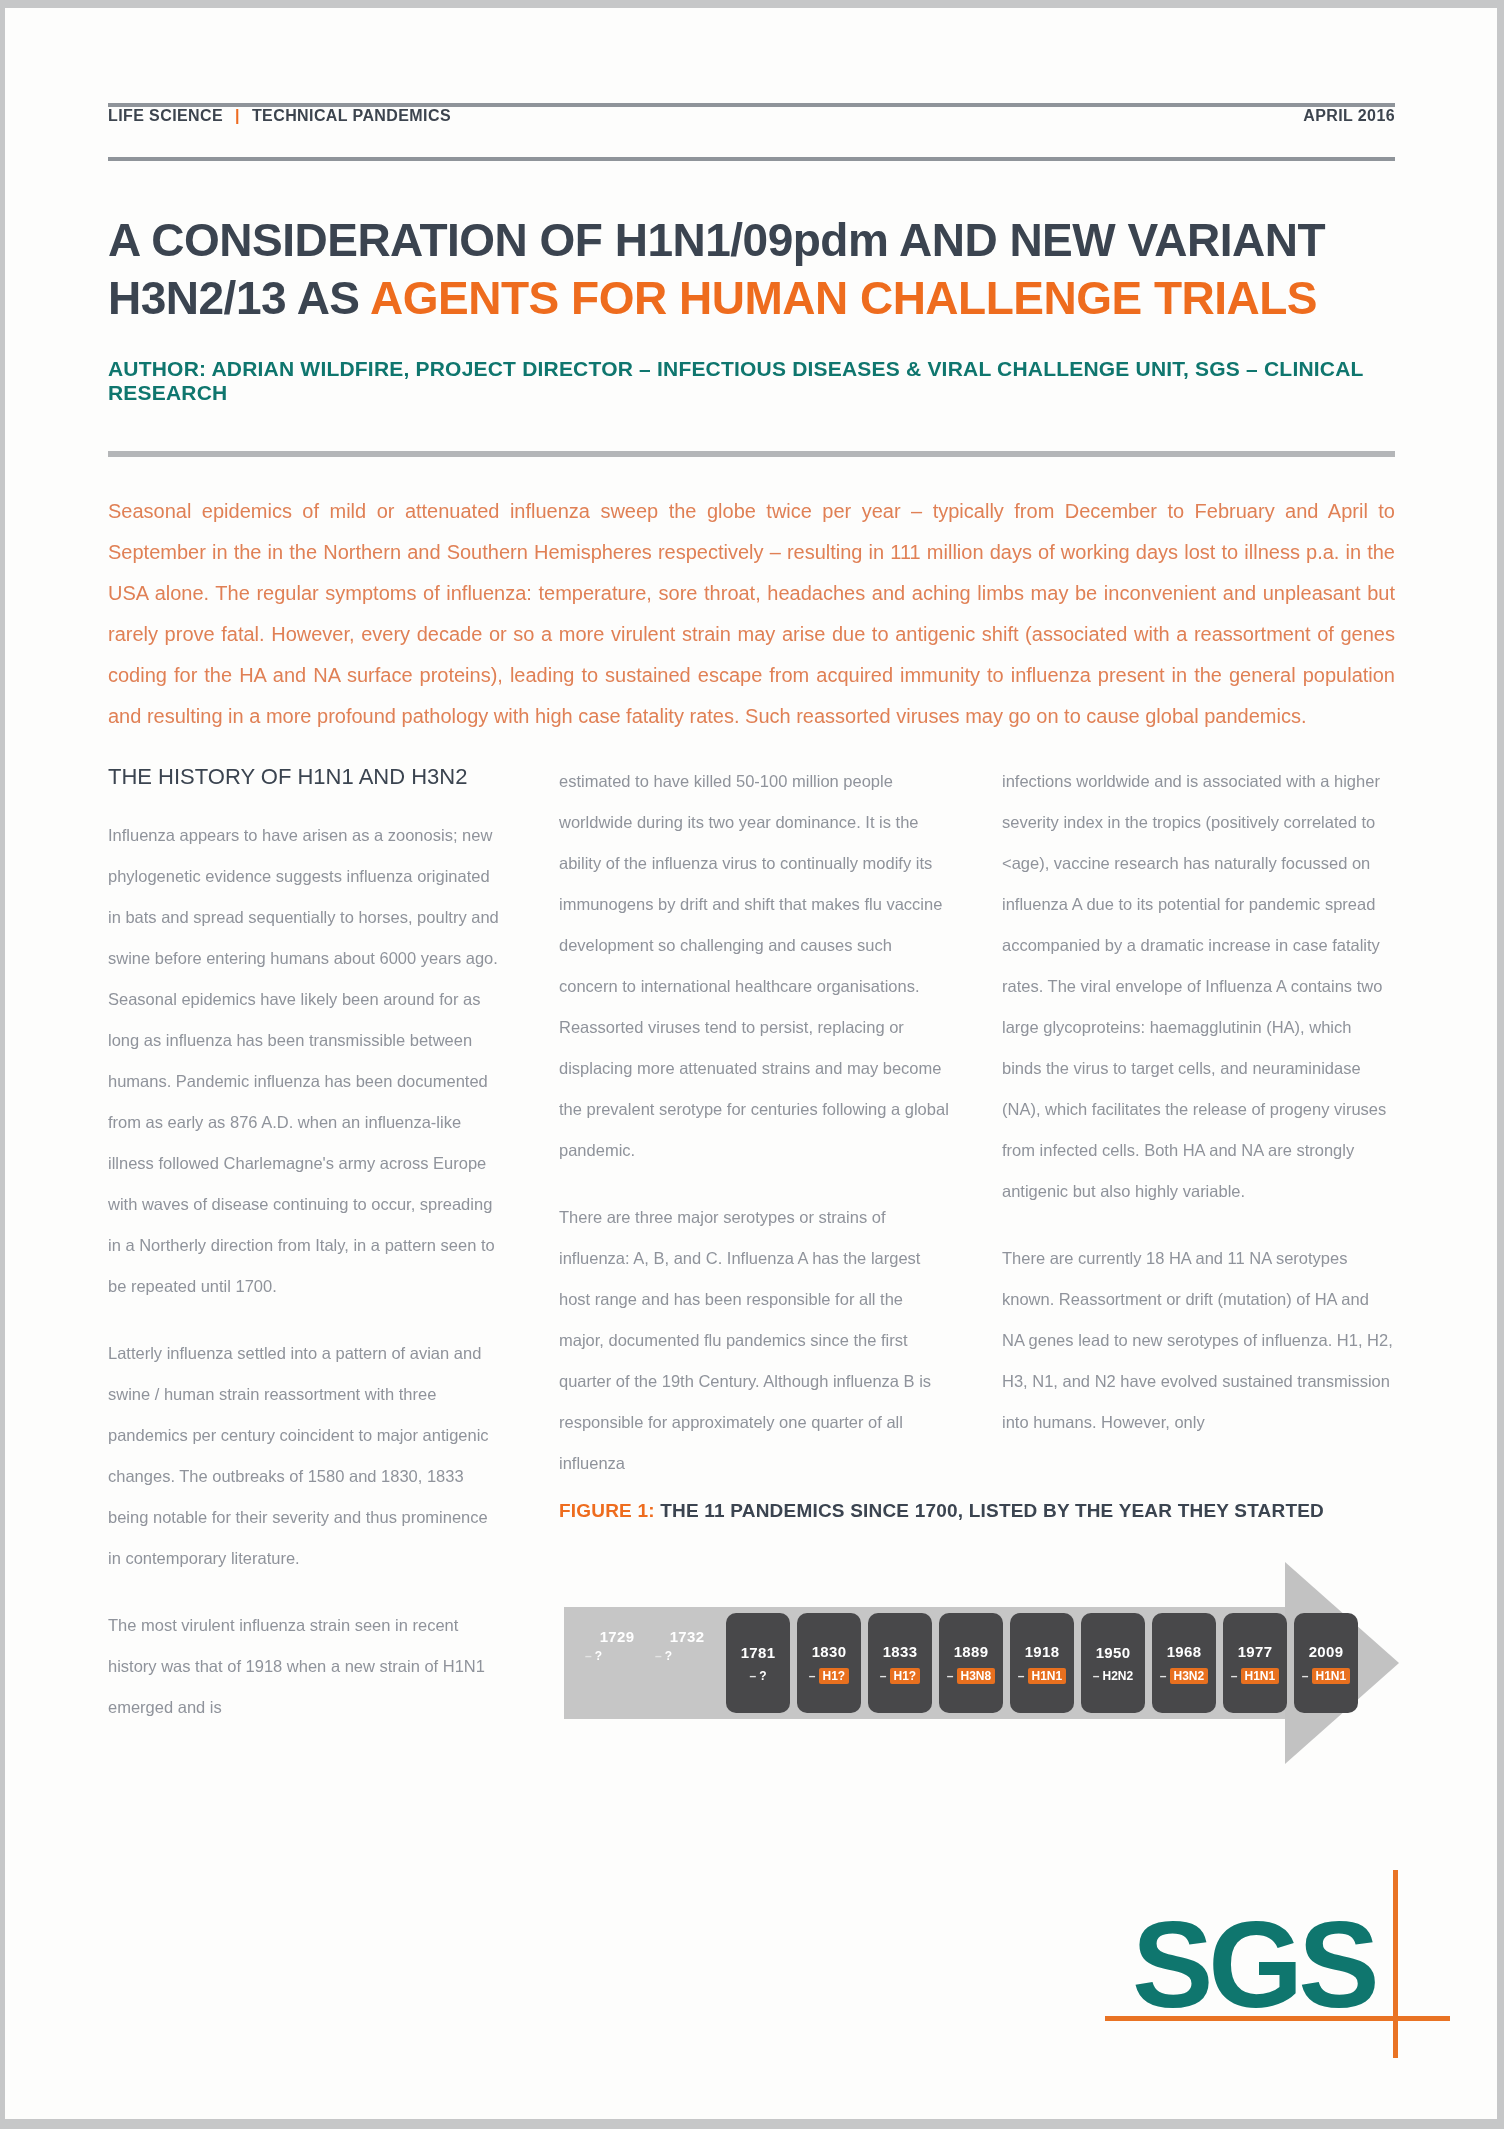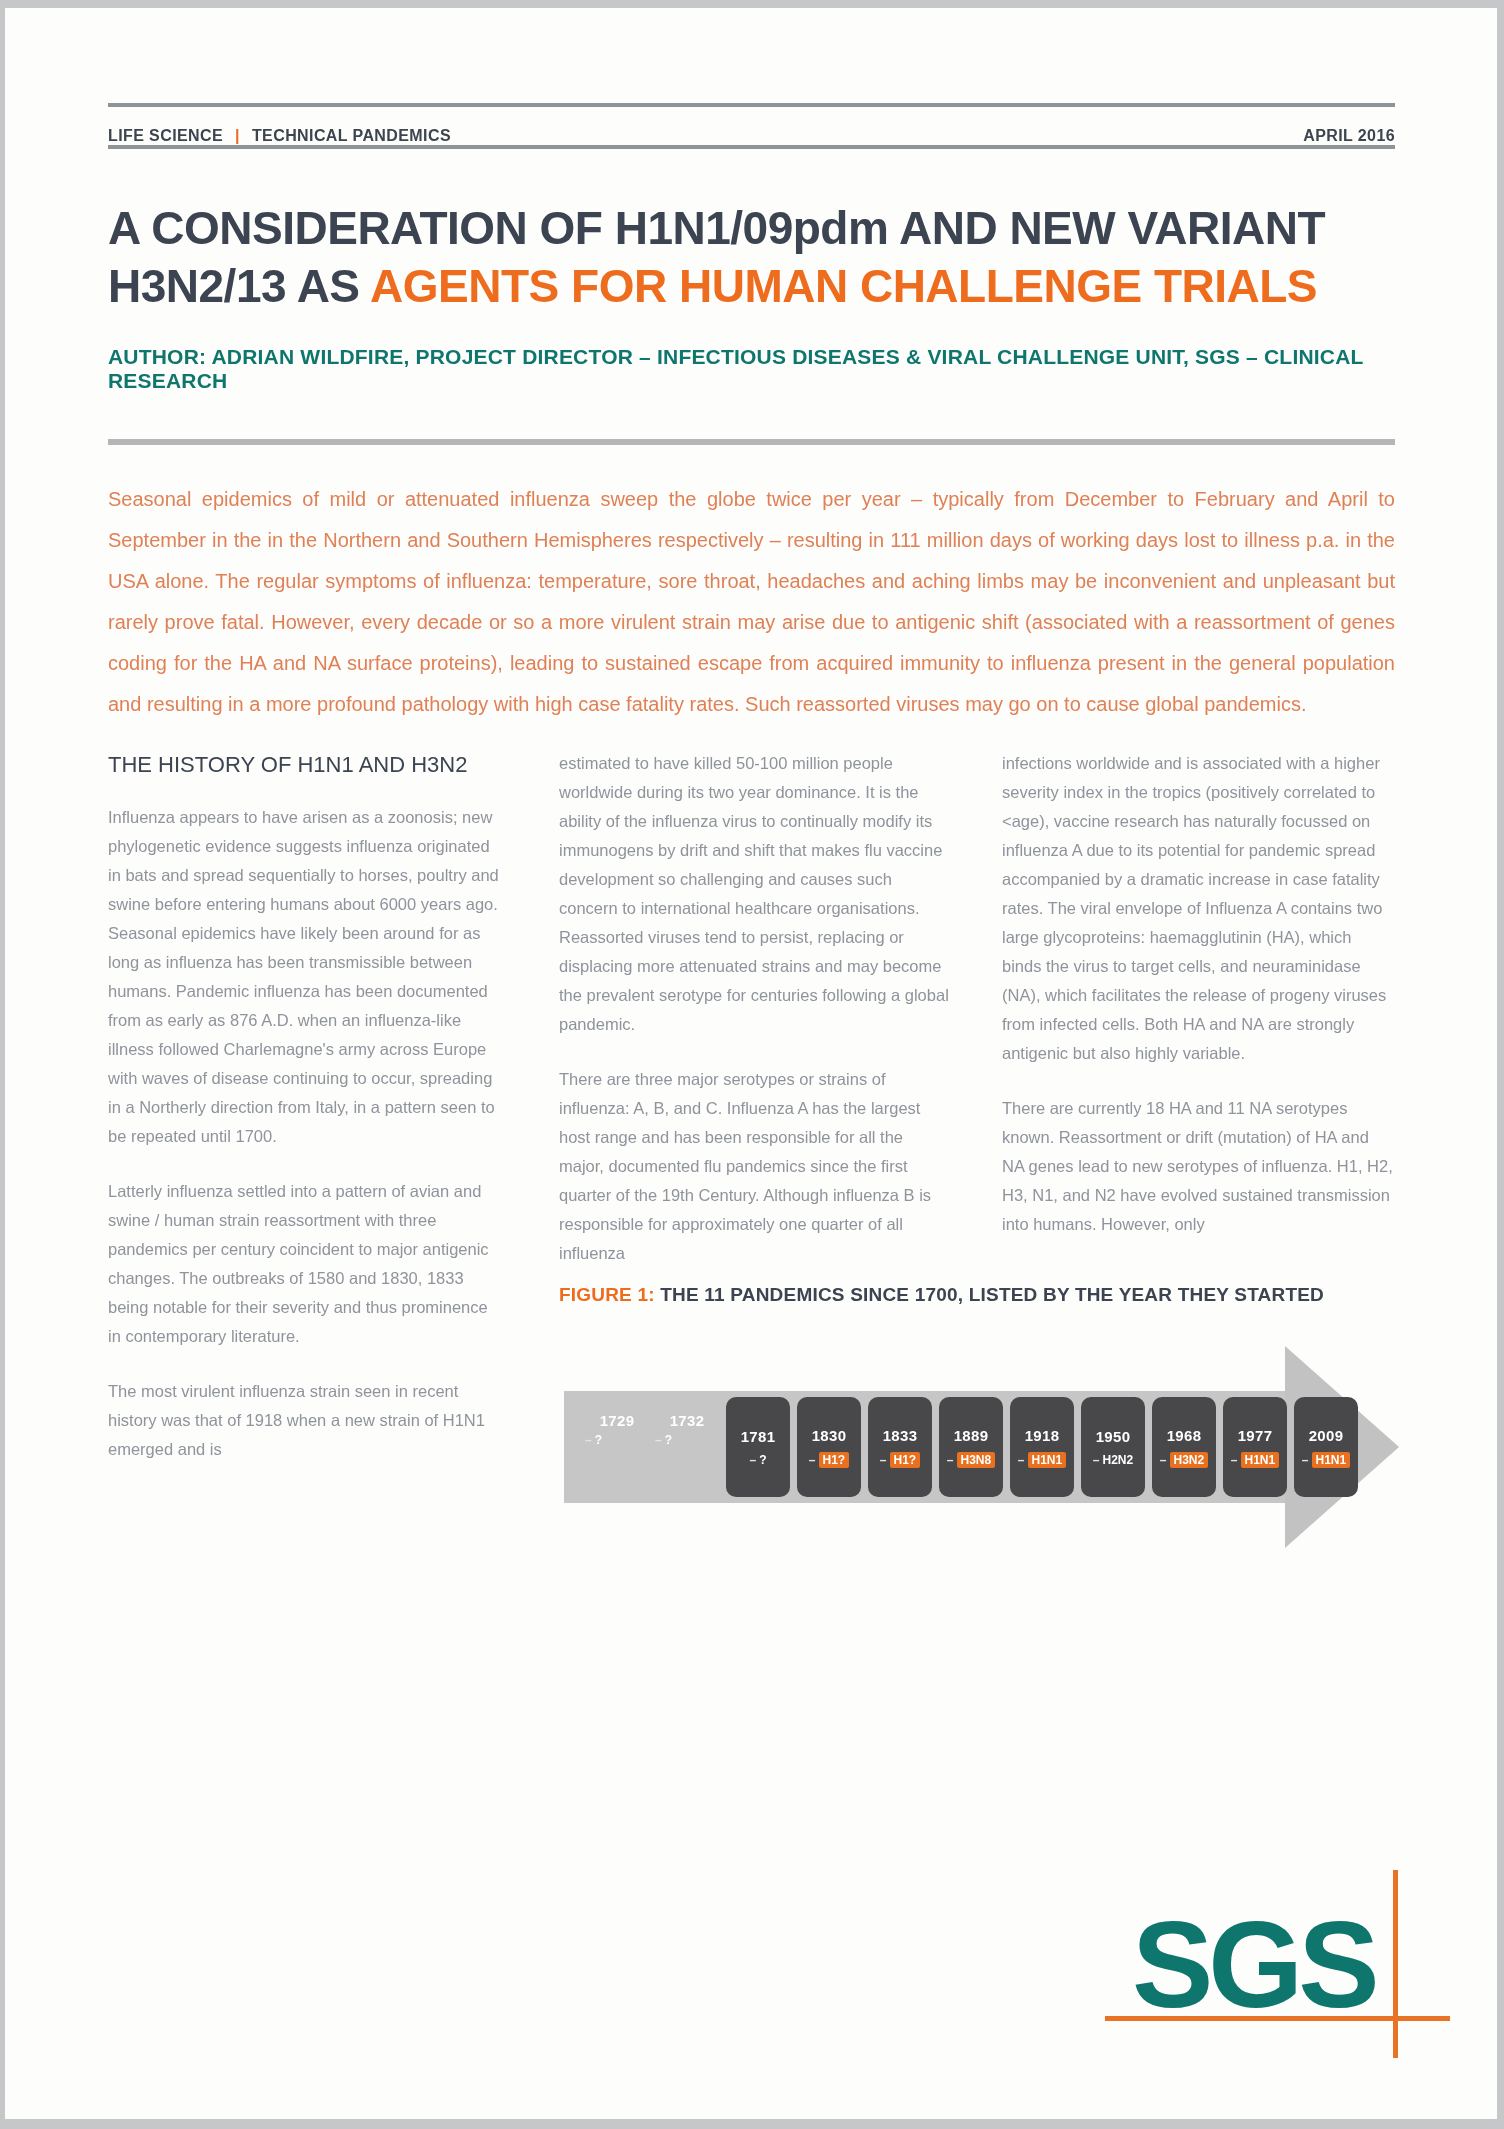--- a/index.html
+++ b/index.html
@@ -8,21 +8,21 @@
 
   .page {
     position:absolute; left:5px; top:8px; width:1492px; height:2111px;
     background:#fdfdfc; overflow:hidden;
   }
   .content { position:absolute; left:103px; top:0; width:1287px; }
 
   
   .rule { height:4px; background:#8f949a; }
   .rule-top { margin-top:95px; }
-  .masthead { display:flex; align-items:flex-end; height:38px; }
+  .masthead { display:flex; align-items:flex-start; height:50px; }
   .masthead .left { display:flex; align-items:center; gap:12px; }
   .masthead span { font-size:16px; font-weight:bold; color:#3c444e; letter-spacing:.4px; }
   .masthead .sep { color:#ed6b21; font-weight:bold; }
   .masthead .date { margin-left:auto; }
 
   
   .title { margin-top:50px; font-size:46px; line-height:58px; font-weight:bold;
            color:#3b4450; letter-spacing:-.5px; }
   .title .orange { color:#ee6c1e; }
 
@@ -34,21 +34,21 @@
            text-align:justify; }
 
   
   .cols { margin-top:24px; display:flex; gap:55px; }
   .col1 { width:396px; flex:none; }
   .right-wrap { width:836px; flex:none; }
   .right-cols { display:flex; gap:50px; }
   .right-cols .col { width:393px; flex:none; }
 
   .col-heading { font-size:22px; line-height:32px; font-weight:normal; color:#3b4450; margin-bottom:22px; }
-  .body-p { font-size:16.5px; line-height:29px; color:#8f939b; margin-bottom:26px; }
+  .body-p { font-size:16.5px; line-height:41px; color:#8f939b; margin-bottom:26px; }
   .body-p:last-child { margin-bottom:0; }
 
   
   .figure-caption { margin-top:16px; font-size:19px; font-weight:bold; color:#3b4450; letter-spacing:.2px; }
   .figure-caption .fig-label { color:#ee6c1e; }
 
   .timeline { position:relative; margin-top:40px; height:210px; }
   .tl-band { position:absolute; left:5px; top:45px; width:728px; height:112px; background:#c6c6c6; }
   .tl-arrowhead { position:absolute; left:726px; top:0; width:0; height:0;
     border-top:101px solid transparent; border-bottom:101px solid transparent;

